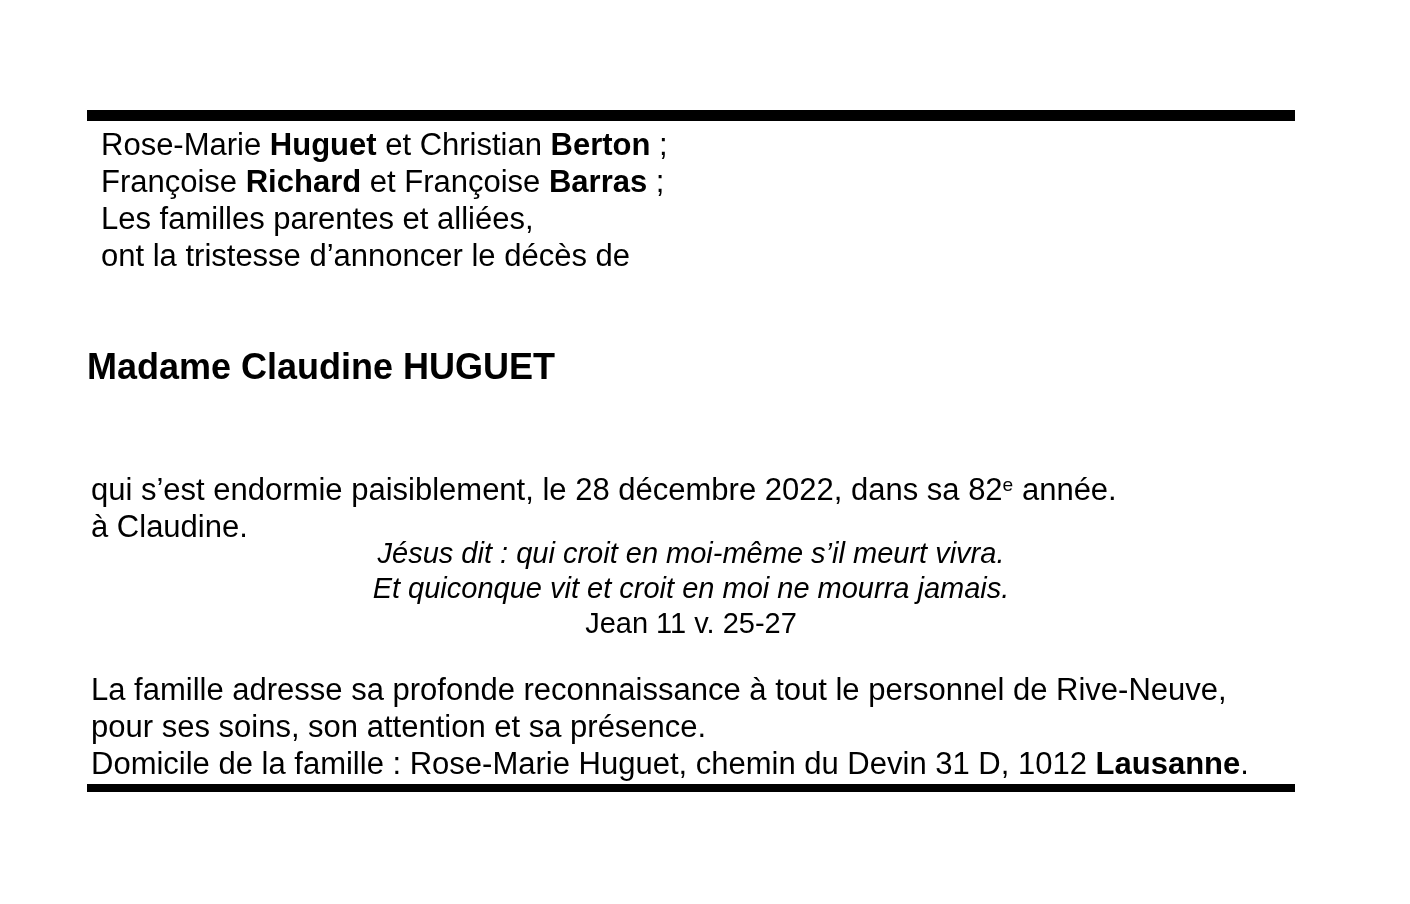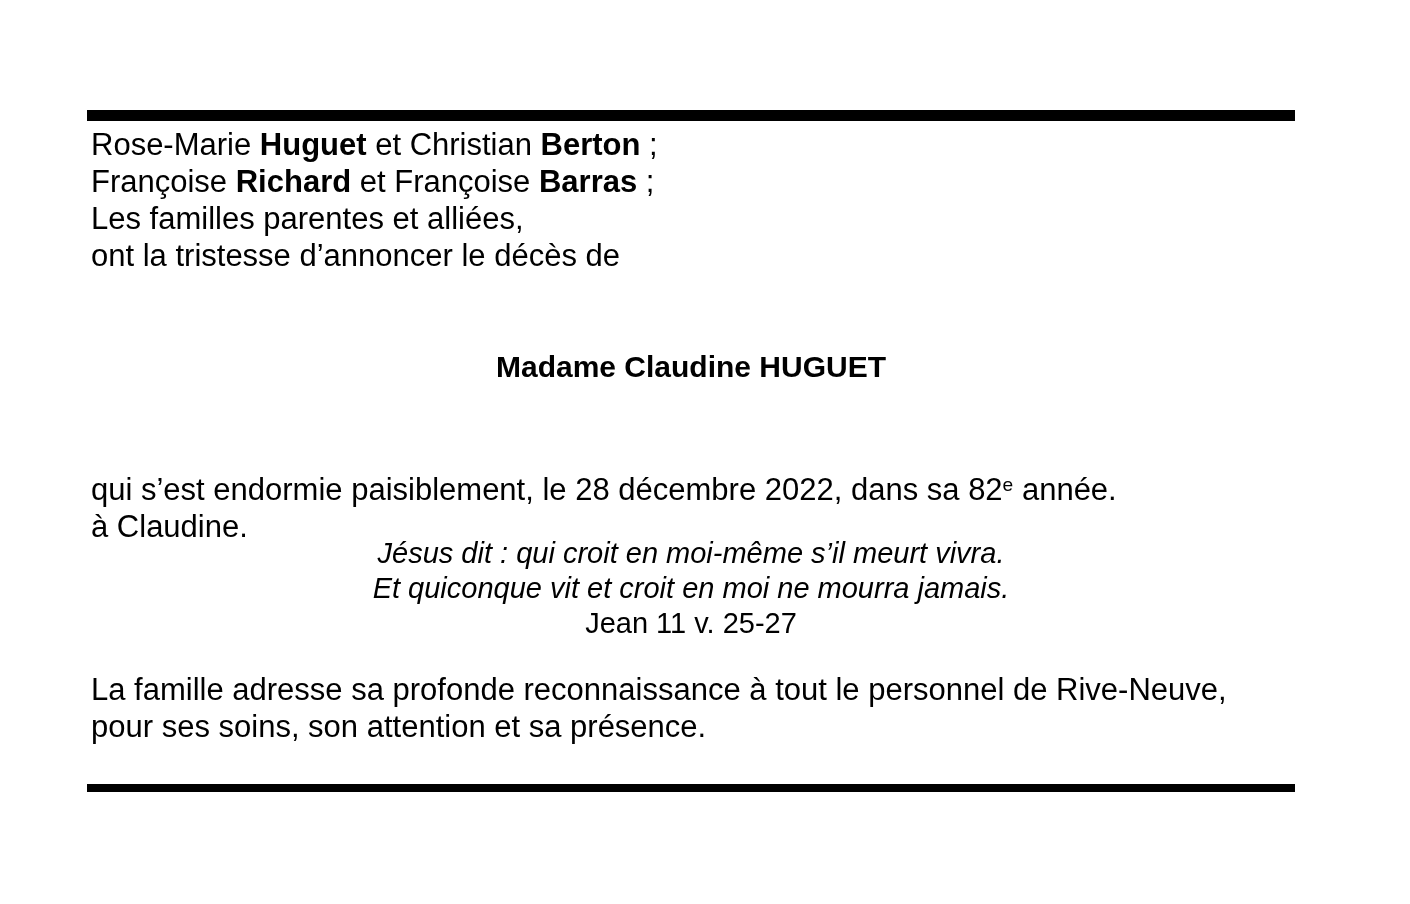--- a/index.html
+++ b/index.html
@@ -31,29 +31,28 @@
   .rule-bottom {
     top: 784px;
     height: 8px;
   }
   .block {
     position: absolute;
     margin: 0;
     padding: 0;
   }
   .intro {
-    left: 91px;
+    left: 101px;
     top: 126px;
   }
   .title {
     left: 87px;
     top: 347px;
     width: 1208px;
-    text-align: center;
-    font-size: 30px;
+    font-size: 36px;
     line-height: 40px;
     font-weight: bold;
   }
   .details {
     left: 91px;
     top: 431px;
     margin-top: 40px;
   }
   .quote {
     left: 87px;
@@ -107,17 +106,18 @@
 
   <div class="block quote">
     <div class="line italic">Jésus dit : qui croit en moi-même s’il meurt vivra.</div>
     <div class="line italic">Et quiconque vit et croit en moi ne mourra jamais.</div>
     <div class="line">Jean 11 v. 25-27</div>
   </div>
 
   <div class="block ack">
     <div class="line">La famille adresse sa profonde reconnaissance à tout le personnel de Rive-Neuve,</div>
     <div class="line">pour ses soins, son attention et sa présence.</div>
+    <div class="line"><span>Domicile de la famille : Rose-Marie Huguet, chemin du Devin 31 D, 1012 </span><strong>Lausanne</strong><span>.</span></div>
   </div>
 
   <div class="rule rule-bottom"></div>
 
 </div>
 
 </body></html>

